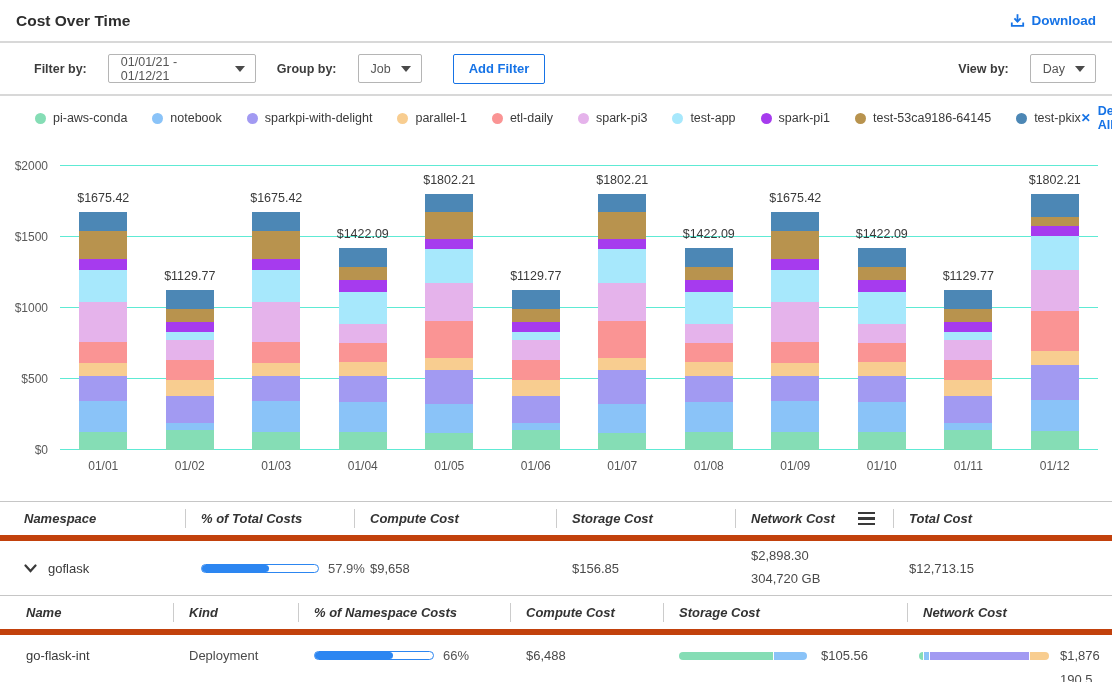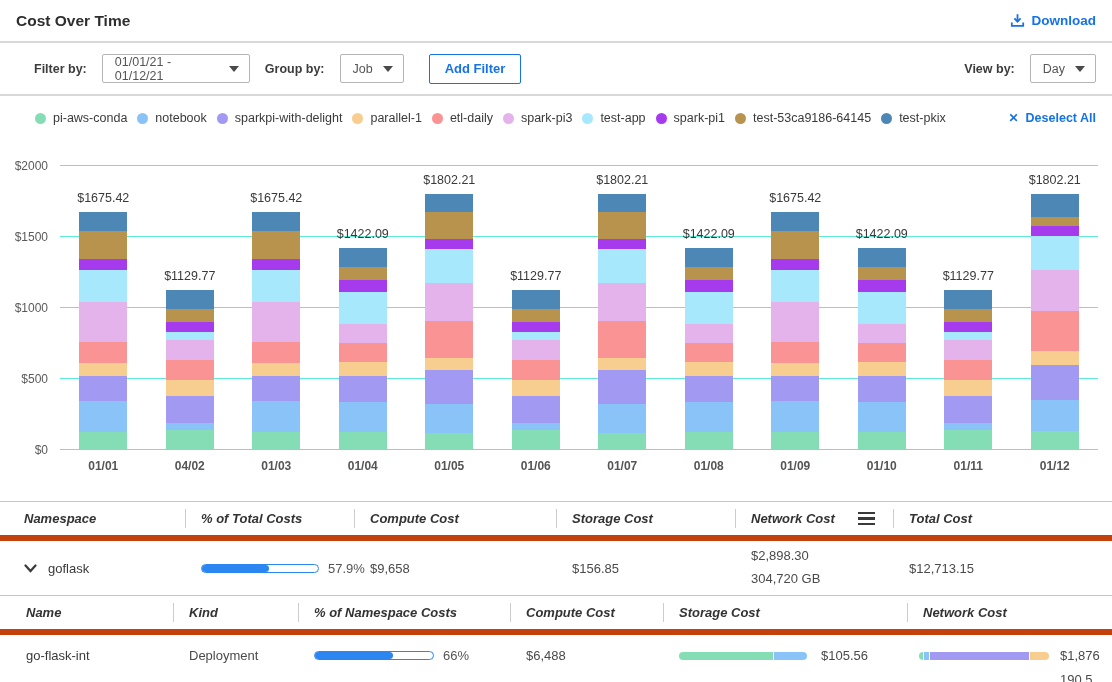--- a/index.html
+++ b/index.html
@@ -7,58 +7,58 @@
     font-family: "Liberation Sans", sans-serif; color: #4a4a4a; }
 
   
   .page-header { height: 43px; display: flex; align-items: center;
     justify-content: space-between; padding: 0 16px; border-bottom: 2px solid #d8d8d8; }
   .page-title { font-size: 15.5px; font-weight: 700; color: #2e2e2e; }
   .download-btn { display: flex; align-items: center; gap: 7px; color: #1673e6;
     font-weight: 700; font-size: 13.5px; cursor: pointer; }
 
   
-  .toolbar { height: 53px; display: flex; align-items: center; gap: 15px;
+  .toolbar { height: 53px; display: flex; align-items: center; gap: 21px;
     padding: 0 16px 0 34px; border-bottom: 2px solid #d8d8d8; }
   .lbl { font-size: 12.5px; font-weight: 700; color: #3c3c3c; }
   .select { height: 29px; border: 1px solid #b5b5b5; border-radius: 2px; background: #fff;
     display: flex; align-items: center; justify-content: space-between; gap: 10px;
     padding: 0 10px 0 12px; font-size: 12.5px; color: #555; cursor: pointer; }
   .select.wide { width: 148px; }
   .tri { width: 0; height: 0; border-left: 5px solid transparent;
     border-right: 5px solid transparent; border-top: 6px solid #4a4a4a; }
   .add-filter { margin-left: 10px; height: 30px; padding: 0 15px; background: #fff;
     border: 1.5px solid #1673e6; border-radius: 2px; color: #1673e6; font-weight: 700;
     font-size: 13px; font-family: inherit; cursor: pointer; }
   .spacer { flex: 1; }
 
   
   .legend { height: 44px; display: flex; align-items: center; padding: 0 16px 0 35px; }
-  .legend-items { display: flex; gap: 10px; }
+  .legend-items { display: flex; gap: 25px; }
   .legend-item { display: flex; align-items: center; gap: 7px; font-size: 12.5px;
     color: #3a3a3a; cursor: pointer; white-space: nowrap; }
   .dot { width: 11px; height: 11px; border-radius: 50%; flex: none; }
   .deselect { margin-left: auto; display: flex; align-items: center; gap: 7px;
     color: #1673e6; font-weight: 700; font-size: 12.5px; cursor: pointer; }
   .deselect .x { font-size: 12px; font-weight: 700; }
 
   
   .chart { padding: 26px 14px 0 60px; }
   .plot { position: relative; height: 284px; }
   .gridline { position: absolute; left: 0; right: 0; height: 1px; background: #5eead4; }
   .ytick { position: absolute; left: -58px; width: 46px; text-align: right; top: -6px;
     font-size: 12px; color: #5a5a5a; white-space: nowrap; }
   .bars { position: absolute; inset: 0; display: flex; }
   .bar-col { flex: 1; position: relative; height: 100%; }
   .stack { position: absolute; bottom: 0; left: 50%; transform: translateX(-50%);
     width: 48px; display: flex; flex-direction: column; }
   .seg { width: 100%; }
   .bar-label { position: absolute; left: 50%; transform: translateX(-50%);
     font-size: 12.5px; color: #3a3a3a; white-space: nowrap; }
-  .xlabels { display: flex; margin: 9px 0 0; font-weight: bold; }
+  .xlabels { display: flex; margin: 9px 0 0; }
   .xlabel { flex: 1; text-align: center; font-size: 12px; color: #555; }
 
   
   .table { margin-top: 28px; border-top: 1px solid #c6c6c6; }
   .outer-grid { display: grid; grid-template-columns: 185px 169px 202px 179px 158px 1fr; }
   .thead { border-bottom: 6px solid #c2410c; font-style: italic; }
   .th { position: relative; padding: 9px 8px 9px 16px; font-size: 13px; font-weight: 700;
     color: #333; white-space: nowrap; display: flex; align-items: center; gap: 8px; }
   .th.first { padding-left: 24px; }
   .th.sep::before { content: ''; position: absolute; left: 0; top: 7px; bottom: 7px;
@@ -378,21 +378,21 @@
             <div class="seg" style="height: 35.642px; background: rgb(162, 154, 242);"></div>
             <div class="seg" style="height: 31.098px; background: rgb(138, 195, 248);"></div>
             <div class="seg" style="height: 18.602px; background: rgb(133, 221, 181);"></div>
           </div>
           <div class="bar-label" style="bottom: 262.914px;">$1802.21</div>
         </div>
       </div>
   </div>
   <div class="xlabels" id="xlabels">
       <div class="xlabel">01/01</div>
-      <div class="xlabel">04/02</div>
+      <div class="xlabel">01/02</div>
       <div class="xlabel">01/03</div>
       <div class="xlabel">01/04</div>
       <div class="xlabel">01/05</div>
       <div class="xlabel">01/06</div>
       <div class="xlabel">01/07</div>
       <div class="xlabel">01/08</div>
       <div class="xlabel">01/09</div>
       <div class="xlabel">01/10</div>
       <div class="xlabel">01/11</div>
       <div class="xlabel">01/12</div>

